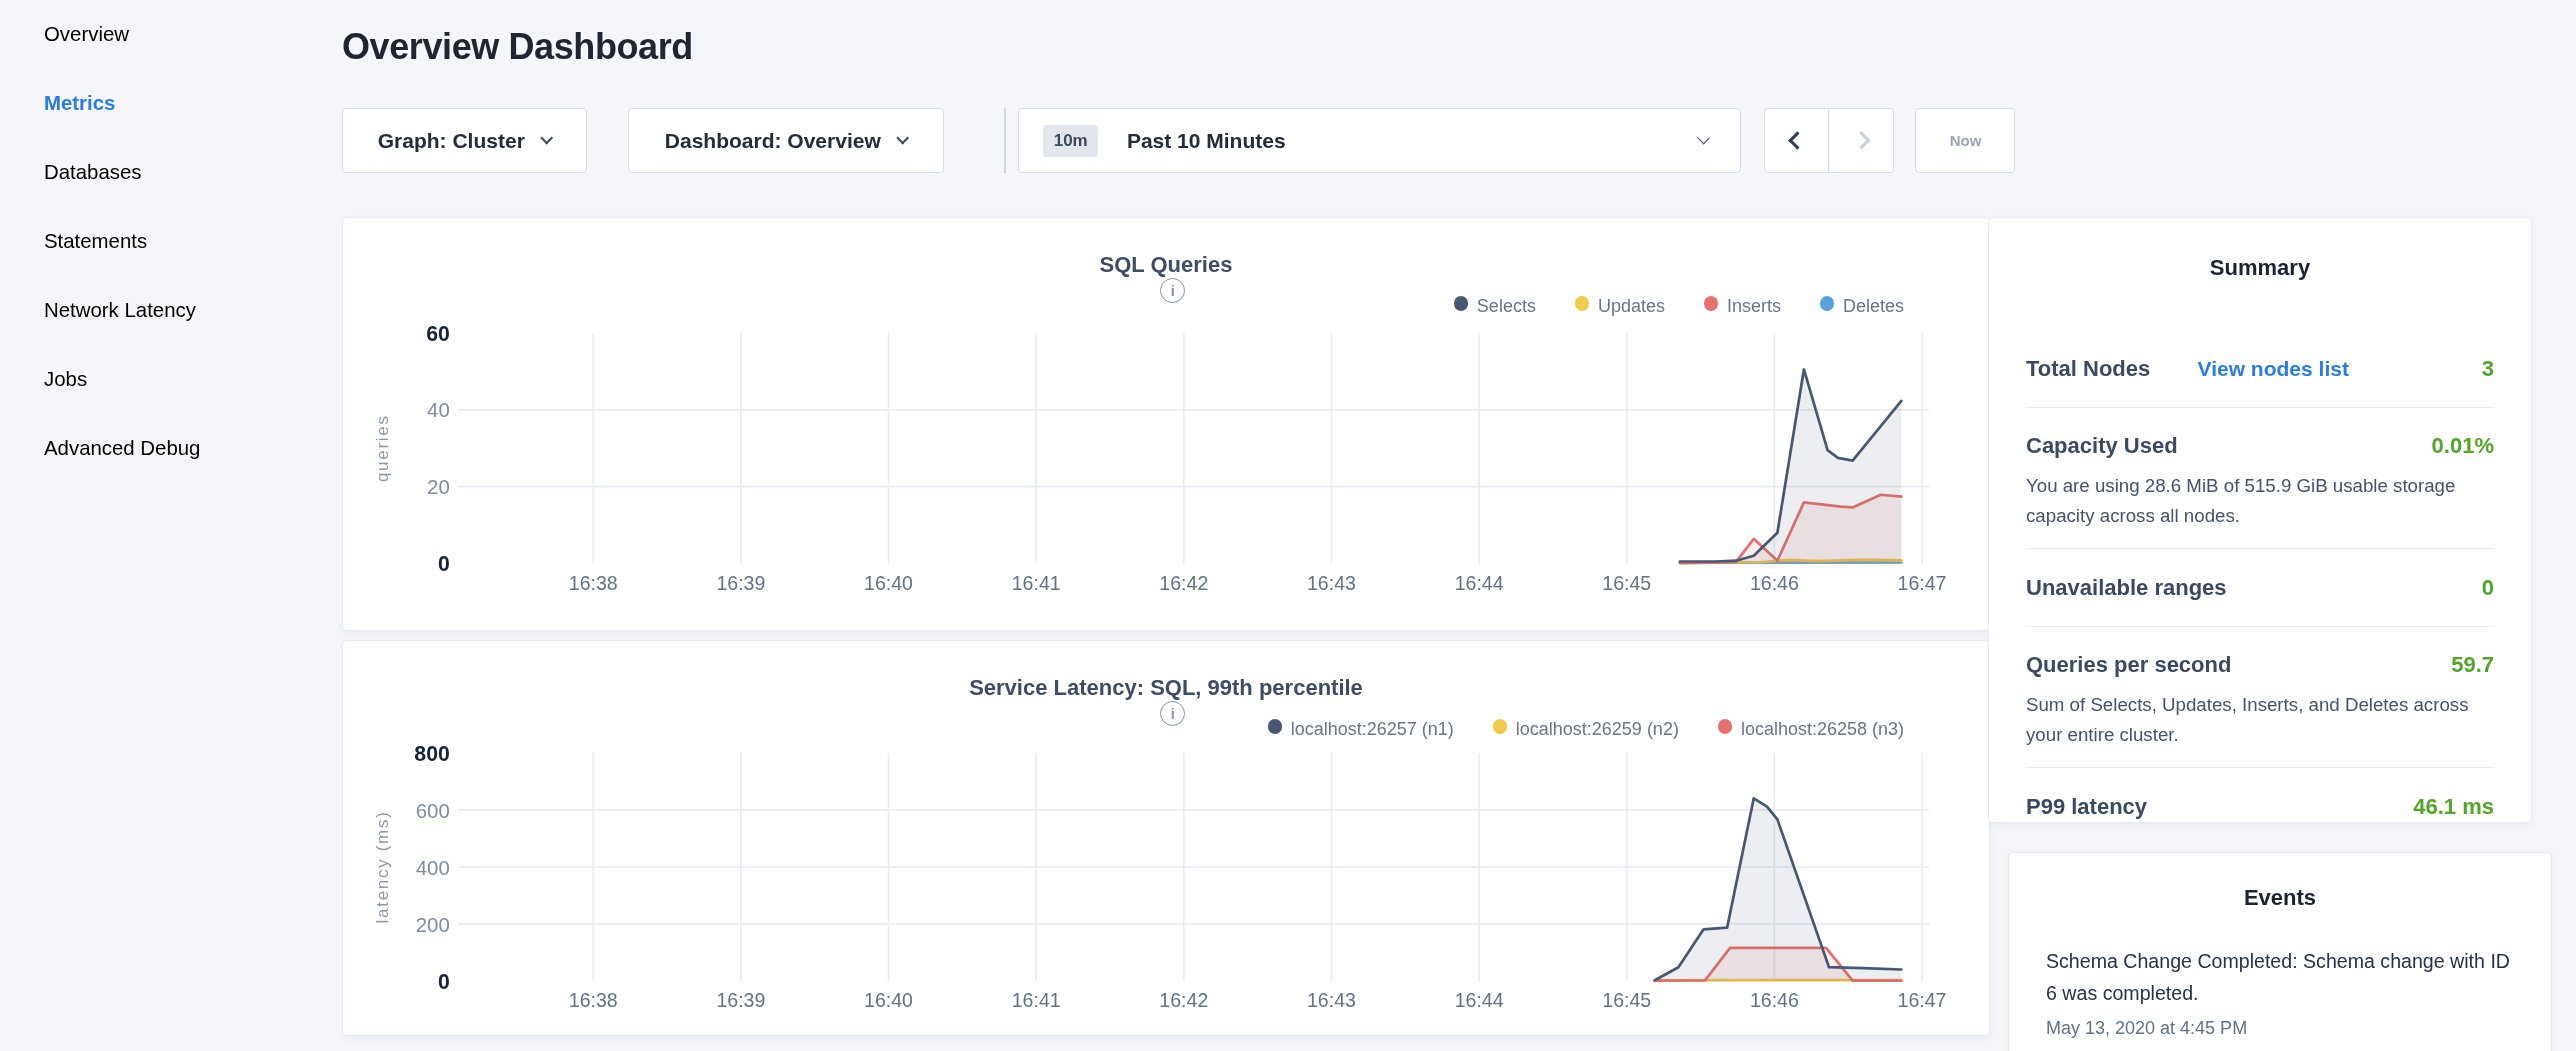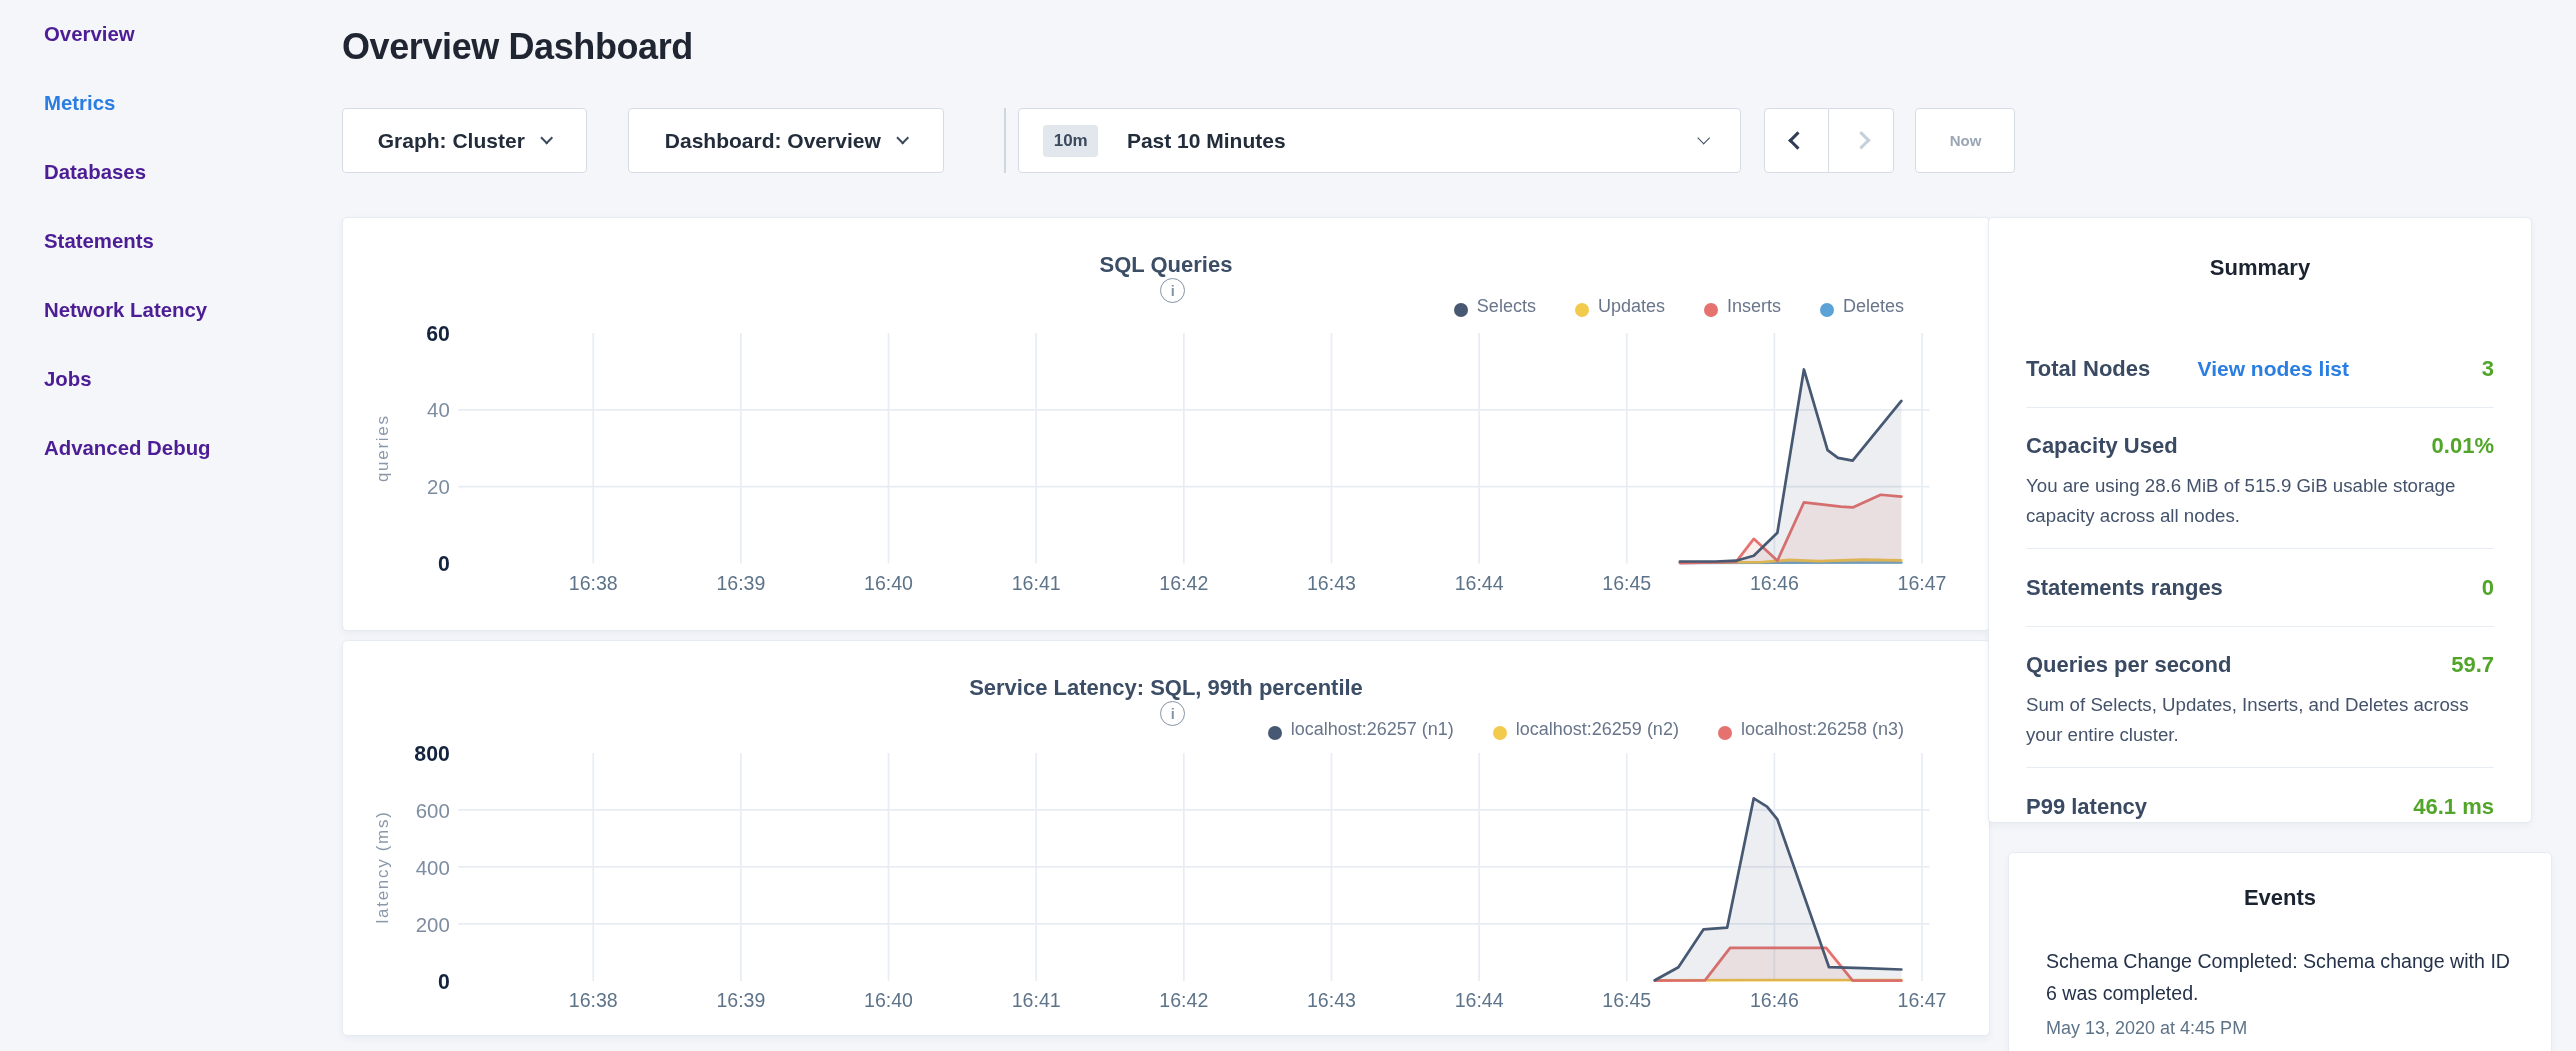--- a/index.html
+++ b/index.html
@@ -3,21 +3,21 @@
 <meta charset="utf-8">
 <style>
   * { margin:0; padding:0; box-sizing:border-box; }
   html,body { background:#f4f6fa; }
   body { font-family:"Liberation Sans","DejaVu Sans",sans-serif; color:#394a5f; }
   .page { position:relative; width:2576px; height:1051px; background:#f4f6fa; overflow:hidden; }
 
   
   .sidebar { position:absolute; left:0; top:0; width:298px; padding-top:0; }
   .nav-item { height:69px; display:flex; align-items:center; padding-left:44px;
-              font-size:20.4px; color:#4c1d95; font-weight:700; cursor:pointer; }
+              font-size:20.4px; color:#000000; font-weight:400; cursor:pointer; }
   .nav-item.active { color:#2a7de1; font-weight:700; }
 
   
   .page-title { position:absolute; left:342px; top:25.5px; font-size:36px; font-weight:700;
                 color:#1f2531; letter-spacing:-0.4px; }
   .controls { position:absolute; left:342px; top:108px; height:65px; display:flex; align-items:stretch; }
   .btn { background:#fff; border:0.9px solid #d6dce5; border-radius:4px; display:flex;
          align-items:center; justify-content:center; font-size:21px; font-weight:700;
          color:#222c3a; cursor:pointer; font-family:Liberation Sans, sans-serif; }
   .dd-graph { width:245px; }
@@ -45,21 +45,21 @@
   .card { position:absolute; background:#fff; border:0.9px solid #e6ebf2; border-radius:5.1px;
           box-shadow:0 2.6px 6px rgba(40,60,90,0.05); }
   .chart-card1 { left:342px; top:217px; width:1648px; height:414px; }
   .chart-card2 { left:342px; top:640px; width:1648px; height:396px; }
   .chart-title-row { margin-top:34px; text-align:center; font-size:22px; font-weight:700;
                      color:#3c4d66; display:flex; align-items:center; justify-content:center;flex-direction:column; }
   .info-icon { display:inline-flex; align-items:center; justify-content:center; width:25px; height:25px;
                border:1.7px solid #8492a8; border-radius:50%; color:#8492a8; font-size:14.5px;
                font-weight:600; margin-left:13.6px; cursor:pointer; }
   .legend { position:absolute; top:78px; right:85px; display:flex; gap:39px; }
-  .legend-item { display:flex; align-items:flex-end; gap:8.5px; font-size:18px; color:#68758a; cursor:pointer; }
+  .legend-item { display:flex; align-items:flex-start; gap:8.5px; font-size:18px; color:#68758a; cursor:pointer; }
   .dot { width:14.5px; height:14.5px; border-radius:50%; }
   .plot { position:absolute; left:25.5px; top:108px; width:1597px; height:281px; }
   .chart-card2 .plot { top:105px; }
 
   
   .summary-card { left:1988px; top:217px; width:544px; height:606px; padding:37px 37px 0; }
   .panel-heading { text-align:center; font-size:22px; font-weight:700; color:#1b2330; margin-bottom:49px; }
   .srow { display:flex; align-items:baseline; padding:25.5px 0;gap:32px; }
   .srow .lbl { font-size:22px; font-weight:700; color:#3a4a63; }
   .srow .lnk { font-size:21px; font-weight:600; color:#2a7de1; margin-left:15.3px; cursor:pointer; }
@@ -242,21 +242,21 @@
       <span class="val">3</span>
     </div>
     <div class="sdiv"></div>
     <div class="srow">
       <span class="lbl">Capacity Used</span>
       <span class="val">0.01%</span>
     </div>
     <div class="sdesc">You are using 28.6 MiB of 515.9 GiB usable storage capacity across all nodes.</div>
     <div class="sdiv"></div>
     <div class="srow">
-      <span class="lbl">Statements ranges</span>
+      <span class="lbl">Unavailable ranges</span>
       <span class="val">0</span>
     </div>
     <div class="sdiv"></div>
     <div class="srow">
       <span class="lbl">Queries per second</span>
       <span class="val">59.7</span>
     </div>
     <div class="sdesc">Sum of Selects, Updates, Inserts, and Deletes across your entire cluster.</div>
     <div class="sdiv"></div>
     <div class="srow">

